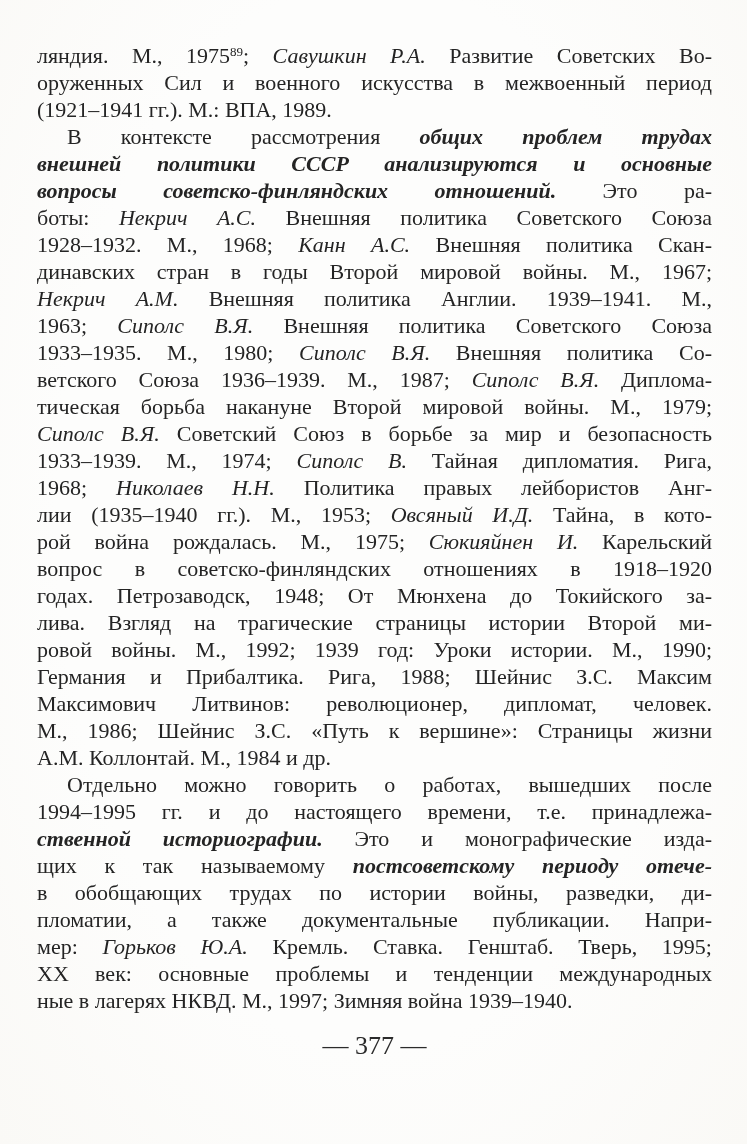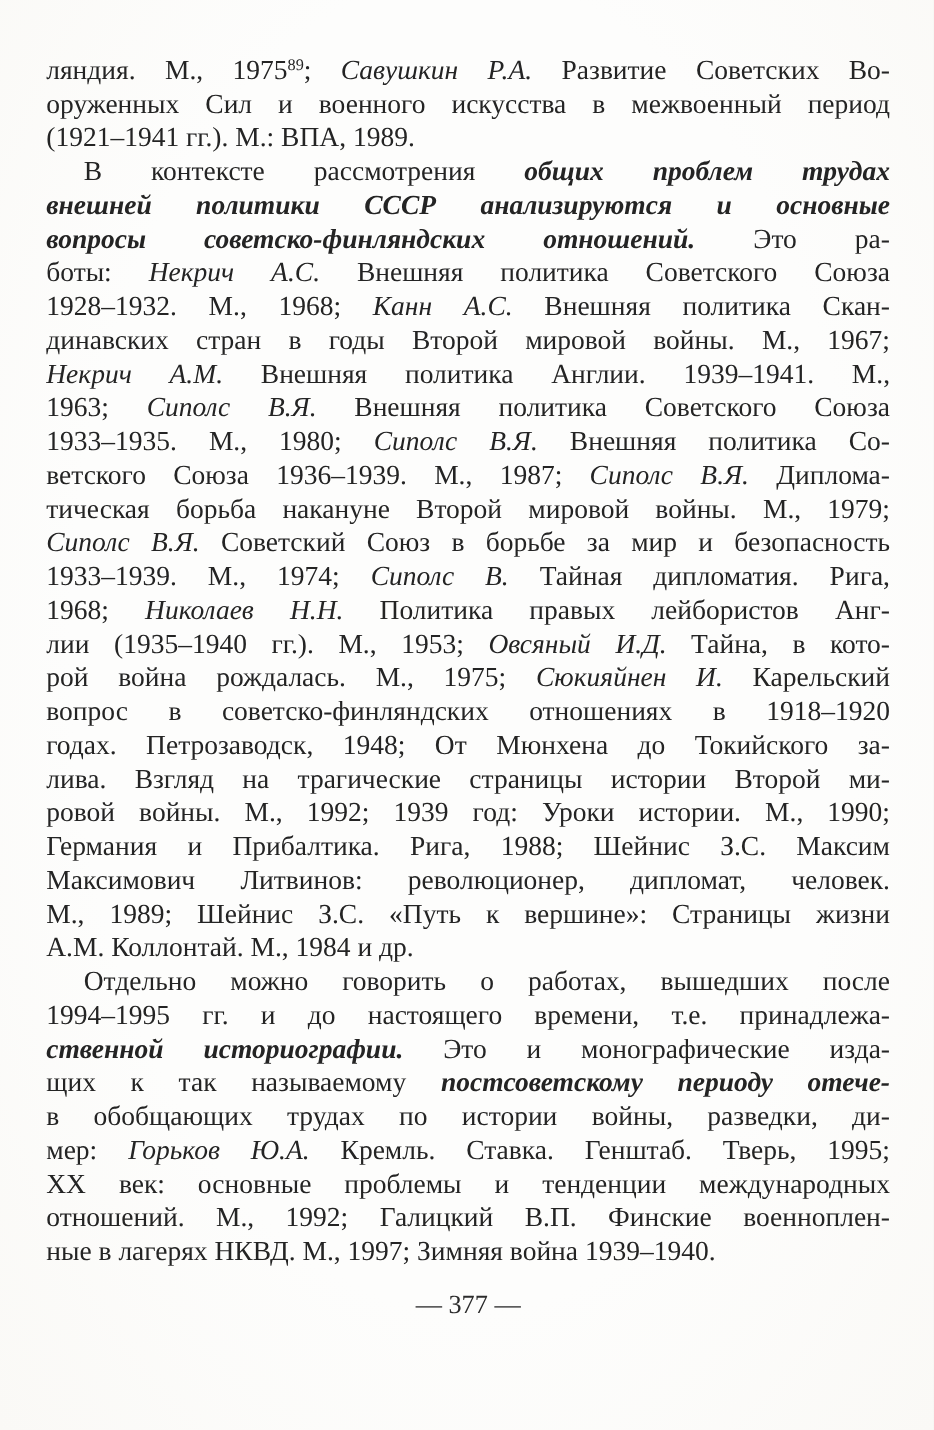--- a/index.html
+++ b/index.html
@@ -45,21 +45,21 @@
   .s-sup {
     font-size: 13px;
     position: relative;
     top: -7px;
     letter-spacing: 0;
   }
   .footer {
     margin-top: 17px;
     text-align: center;
     text-align-last: center;
-    font-size: 21px;
+    font-size: 26px;
     color: #2b2b2b;
   }
 </style>
 </head>
 <body>
 
 <div class="page">
   <div class="text-block">
       <div class="para">
         <div class="line"><span class="s-r">ляндия. М., 1975</span><span class="s-sup">89</span><span class="s-r">; </span><span class="s-i">Савушкин Р.А.</span><span class="s-r"> Развитие Советских Во-</span></div>
@@ -82,29 +82,29 @@
         <div class="line"><span class="s-r">1933–1939. М., 1974; </span><span class="s-i">Сиполс В.</span><span class="s-r"> Тайная дипломатия. Рига,</span></div>
         <div class="line"><span class="s-r">1968; </span><span class="s-i">Николаев Н.Н.</span><span class="s-r"> Политика правых лейбористов Анг-</span></div>
         <div class="line"><span class="s-r">лии (1935–1940 гг.). М., 1953; </span><span class="s-i">Овсяный И.Д.</span><span class="s-r"> Тайна, в кото-</span></div>
         <div class="line"><span class="s-r">рой война рождалась. М., 1975; </span><span class="s-i">Сюкияйнен И.</span><span class="s-r"> Карельский</span></div>
         <div class="line"><span class="s-r">вопрос в советско-финляндских отношениях в 1918–1920</span></div>
         <div class="line"><span class="s-r">годах. Петрозаводск, 1948; От Мюнхена до Токийского за-</span></div>
         <div class="line"><span class="s-r">лива. Взгляд на трагические страницы истории Второй ми-</span></div>
         <div class="line"><span class="s-r">ровой войны. М., 1992; 1939 год: Уроки истории. М., 1990;</span></div>
         <div class="line"><span class="s-r">Германия и Прибалтика. Рига, 1988; Шейнис З.С. Максим</span></div>
         <div class="line"><span class="s-r">Максимович Литвинов: революционер, дипломат, человек.</span></div>
-        <div class="line"><span class="s-r">М., 1989; Шейнис З.С. «Путь к вершине»: Страницы жизни</span></div>
+        <div class="line"><span class="s-r">М., 1986; Шейнис З.С. «Путь к вершине»: Страницы жизни</span></div>
         <div class="line last"><span class="s-r">А.М. Коллонтай. М., 1984 и др.</span></div>
       </div>
       <div class="para indent">
         <div class="line"><span class="s-r">Отдельно можно говорить о работах, вышедших после</span></div>
         <div class="line"><span class="s-r">1994–1995 гг. и до настоящего времени, т.е. принадлежа-</span></div>
         <div class="line"><span class="s-bi">ственной историографии.</span><span class="s-r"> Это и монографические изда-</span></div>
         <div class="line"><span class="s-r">щих к так называемому </span><span class="s-bi">постсоветскому периоду отече-</span></div>
         <div class="line"><span class="s-r">в обобщающих трудах по истории войны, разведки, ди-</span></div>
+        <div class="line"><span class="s-r">пломатии, а также документальные публикации. Напри-</span></div>
         <div class="line"><span class="s-r">мер: </span><span class="s-i">Горьков Ю.А.</span><span class="s-r"> Кремль. Ставка. Генштаб. Тверь, 1995;</span></div>
         <div class="line"><span class="s-r">ХХ век: основные проблемы и тенденции международных</span></div>
-        <div class="line"><span class="s-r">отношений. М., 1992; Галицкий В.П. Финские военноплен-</span></div>
         <div class="line last"><span class="s-r">ные в лагерях НКВД. М., 1997; Зимняя война 1939–1940.</span></div>
       </div>
     </div>
   <div class="footer">— 377 —</div>
 </div>
 
 </body></html>

